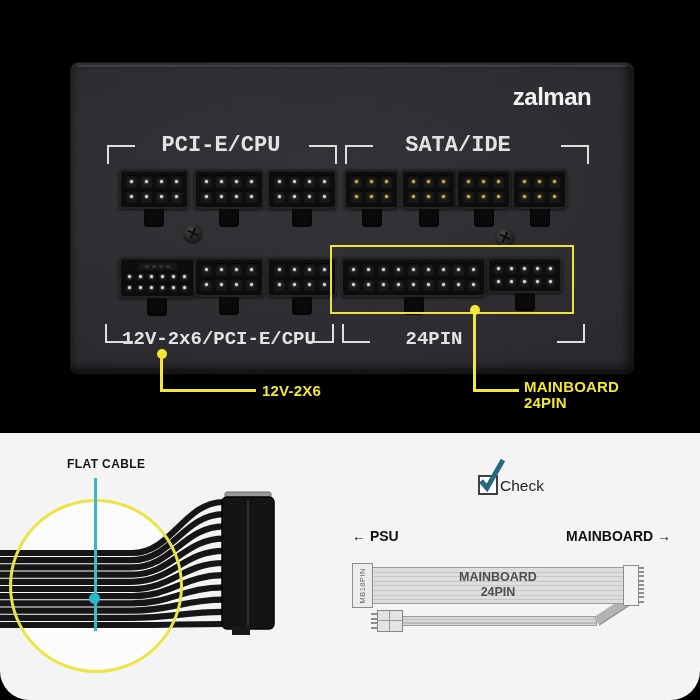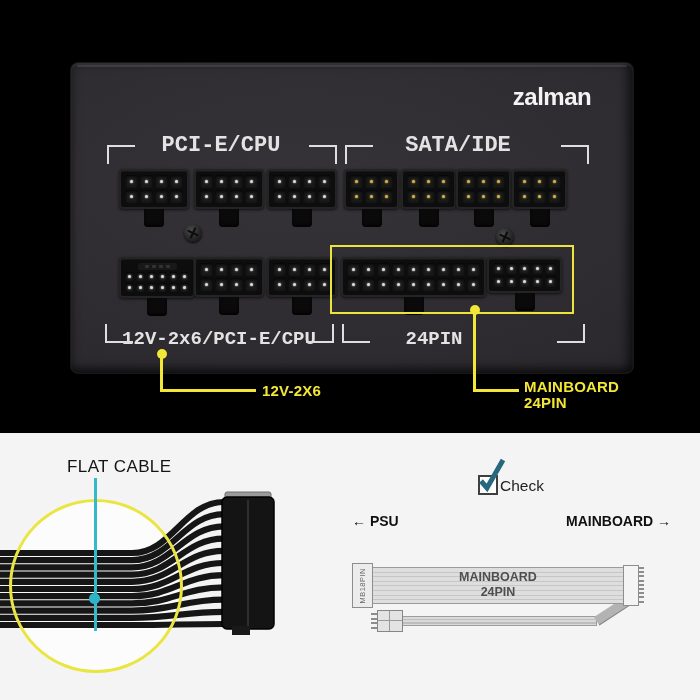--- a/index.html
+++ b/index.html
@@ -1,17 +1,17 @@
 <!DOCTYPE html>
 <html><head>
 <meta charset="utf-8">
 <style>
   html,body{margin:0;padding:0;background:#000;}
   .stage{position:relative;width:700px;height:700px;overflow:hidden;
-         font-family:"Liberation Sans",sans-serif;background:#000;}
+         font-family:"Liberation Sans",sans-serif;background:#000;border-radius:29px;}
 
   
   .top-section{position:absolute;left:0;top:0;width:700px;height:433px;background:#000;}
   .panel{position:absolute;left:70px;top:62px;width:562px;height:310px;border-radius:8px;
          background:radial-gradient(130% 110% at 42% 38%, #353338 0%, #2d2b2f 55%, #242226 100%);
          border:1px solid #19181a;
          box-shadow:inset 0 2px 2px rgba(255,255,255,.08), inset 0 -5px 10px rgba(0,0,0,.55),
                     inset -6px 0 10px rgba(0,0,0,.45), 0 4px 10px rgba(0,0,0,.8);}
   .panel::before{content:"";position:absolute;left:6px;right:6px;top:2px;height:2px;
                  background:rgba(255,255,255,.10);border-radius:2px;}
@@ -53,37 +53,37 @@
   .hl-rect{position:absolute;left:330px;top:245px;width:240px;height:65px;z-index:3;
            border:2.5px solid #ece43a;}
 
   .co-dot{position:absolute;width:10px;height:10px;border-radius:50%;background:#f2e636;z-index:4;}
   .co-line{position:absolute;background:#f2e636;z-index:4;}
   .co-label{position:absolute;color:#f2e636;font-weight:bold;font-size:15px;line-height:16px;
             letter-spacing:.2px;z-index:4;white-space:nowrap;}
 
   
   .bottom-section{position:absolute;left:0;top:433px;width:700px;height:267px;background:#f5f4f5;}
-  .flat-title{position:absolute;left:67px;top:24px;font-size:17px;font-weight:normal;color:#141414;
+  .flat-title{position:absolute;left:67px;top:24px;font-size:12px;font-weight:bold;color:#141414;
               letter-spacing:.4px;}
   .circle-fill{position:absolute;left:9px;top:66px;width:174px;height:174px;border-radius:50%;
                background:#fdfcfd;}
   .circle-ring{position:absolute;left:9px;top:66px;width:168px;height:168px;border-radius:50%;
                border:3px solid #e9e542;z-index:3;}
   .cable-photo{position:absolute;left:0;top:7px;z-index:2;}
   .teal-line{position:absolute;left:94px;top:45px;width:2.5px;height:153px;background:#35b8ca;z-index:4;}
   .teal-dot{position:absolute;left:89px;top:160px;width:11px;height:11px;border-radius:50%;
             background:#2db4c7;z-index:4;}
 
   .check-box{position:absolute;left:478px;top:42px;width:16px;height:16px;background:#fff;
              border:2px solid #3f3f3f;}
   .check-svg{position:absolute;left:470px;top:19px;z-index:2;}
   .check-text{position:absolute;left:500px;top:44px;font-size:15.5px;color:#222;font-weight:500;}
 
-  .dir{position:absolute;top:80px;font-size:14px;font-weight:bold;color:#101010;white-space:nowrap;}
+  .dir{position:absolute;top:95px;font-size:14px;font-weight:bold;color:#101010;white-space:nowrap;}
   .dir-psu{left:352px;} .dir-mb{left:566px;}
 
   .ribbon{position:absolute;left:372px;top:134px;width:252px;height:37px;
           background:repeating-linear-gradient(180deg,#dedede 0 3.5px,#c6c6c6 3.5px 4.6px);
           border:1px solid #9a9a9a;box-sizing:border-box;}
   .ribbon-label{position:absolute;left:373px;top:137px;width:250px;text-align:center;
                 font-size:12.5px;font-weight:bold;color:#4e4e4e;line-height:15px;z-index:2;}
   .conn-left{position:absolute;left:352px;top:130px;width:21px;height:45px;background:#ececec;
              border:1px solid #8d8d8d;box-sizing:border-box;display:flex;align-items:center;
              justify-content:center;z-index:2;}

